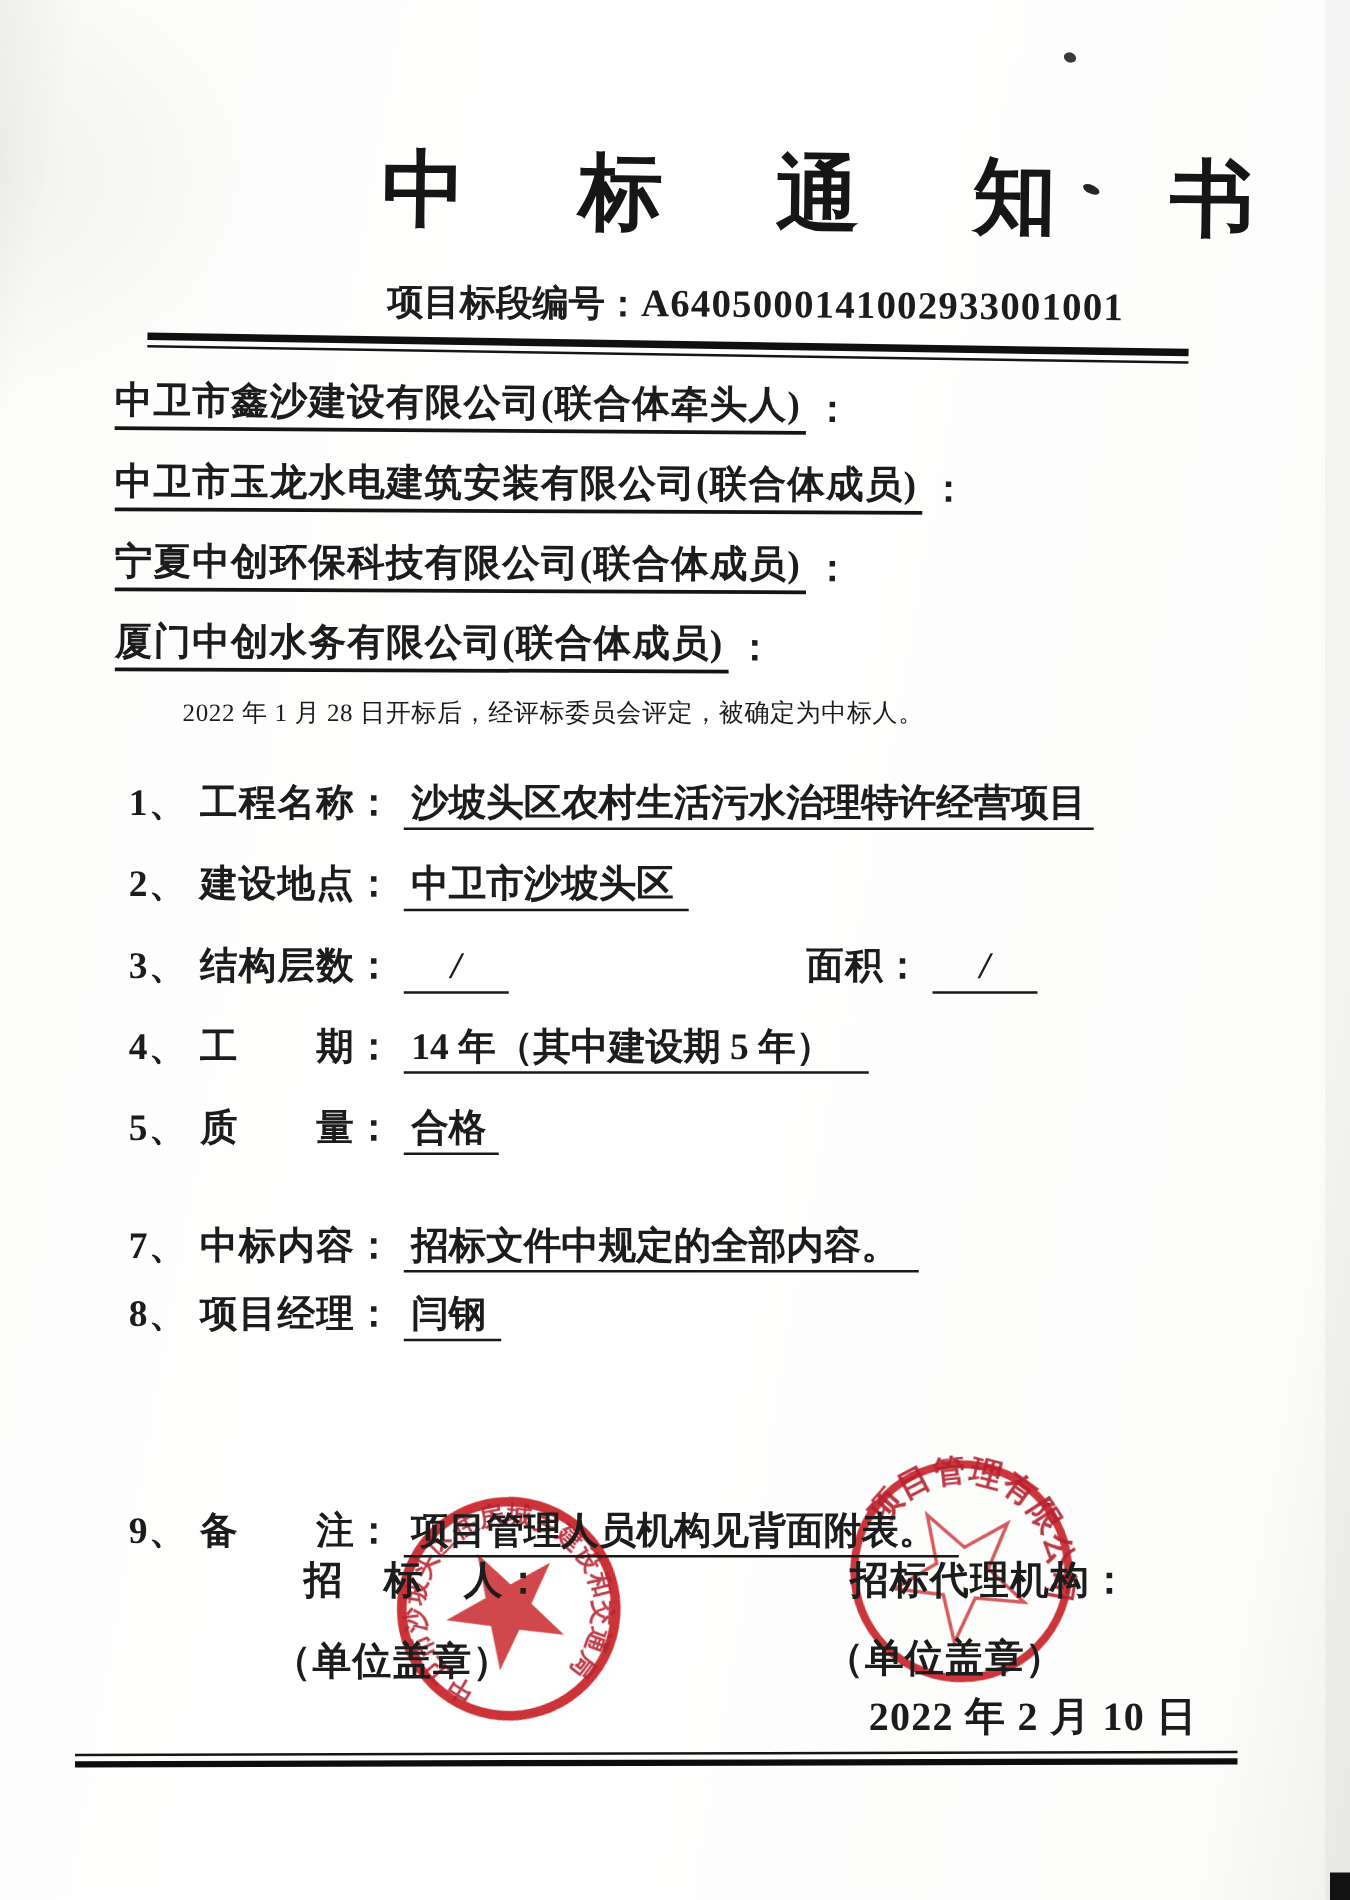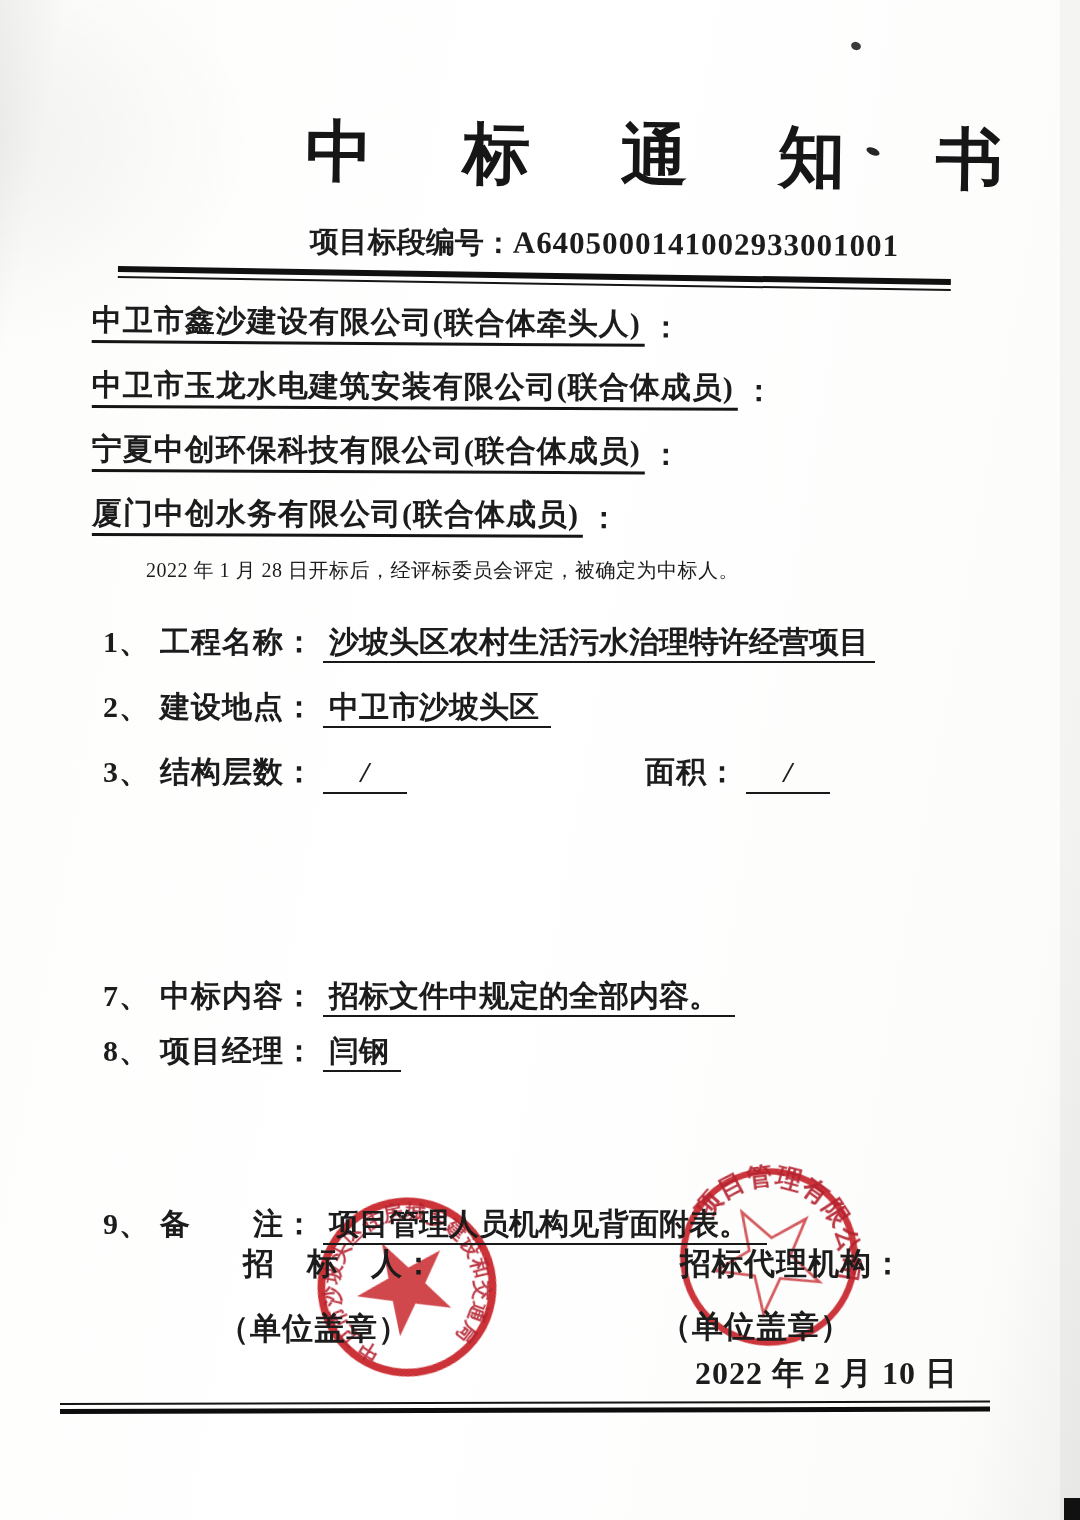--- a/index.html
+++ b/index.html
@@ -91,20 +91,26 @@
 
   <div class="abs item" style="top:622px">
     <span class="ino">1、</span><span class="ilabel">工程名称：</span><span class="u" style="padding-right:6px">沙坡头区农村生活污水治理特许经营项目</span>
   </div>
   <div class="abs item" style="top:687px">
     <span class="ino">2、</span><span class="ilabel">建设地点：</span><span class="u" style="padding-right:12px">中卫市沙坡头区</span>
   </div>
   <div class="abs item" style="top:752px">
     <span class="ino">3、</span><span class="ilabel">结构层数：</span><span class="u slash">/</span><span class="ilabel l2">面积：</span><span class="u slash">/</span>
   </div>
+  <div class="abs item" style="top:817px">
+    <span class="ino">4、</span><span class="ilabel">工　　期：</span><span class="u" style="padding-right:28px">14 年（其中建设期 5 年）</span>
+  </div>
+  <div class="abs item" style="top:882px">
+    <span class="ino">5、</span><span class="ilabel">质　　量：</span><span class="u" style="padding-right:10px">合格</span>
+  </div>
   <div class="abs item" style="top:976px">
     <span class="ino">7、</span><span class="ilabel">中标内容：</span><span class="u" style="padding-right:16px">招标文件中规定的全部内容。</span>
   </div>
   <div class="abs item" style="top:1031px">
     <span class="ino">8、</span><span class="ilabel">项目经理：</span><span class="u" style="padding-right:12px">闫钢</span>
   </div>
   <div class="abs item" style="top:1204px">
     <span class="ino">9、</span><span class="ilabel">备　　注：</span><span class="u" style="padding-right:18px">项目管理人员机构见背面附表。</span>
   </div>
 

